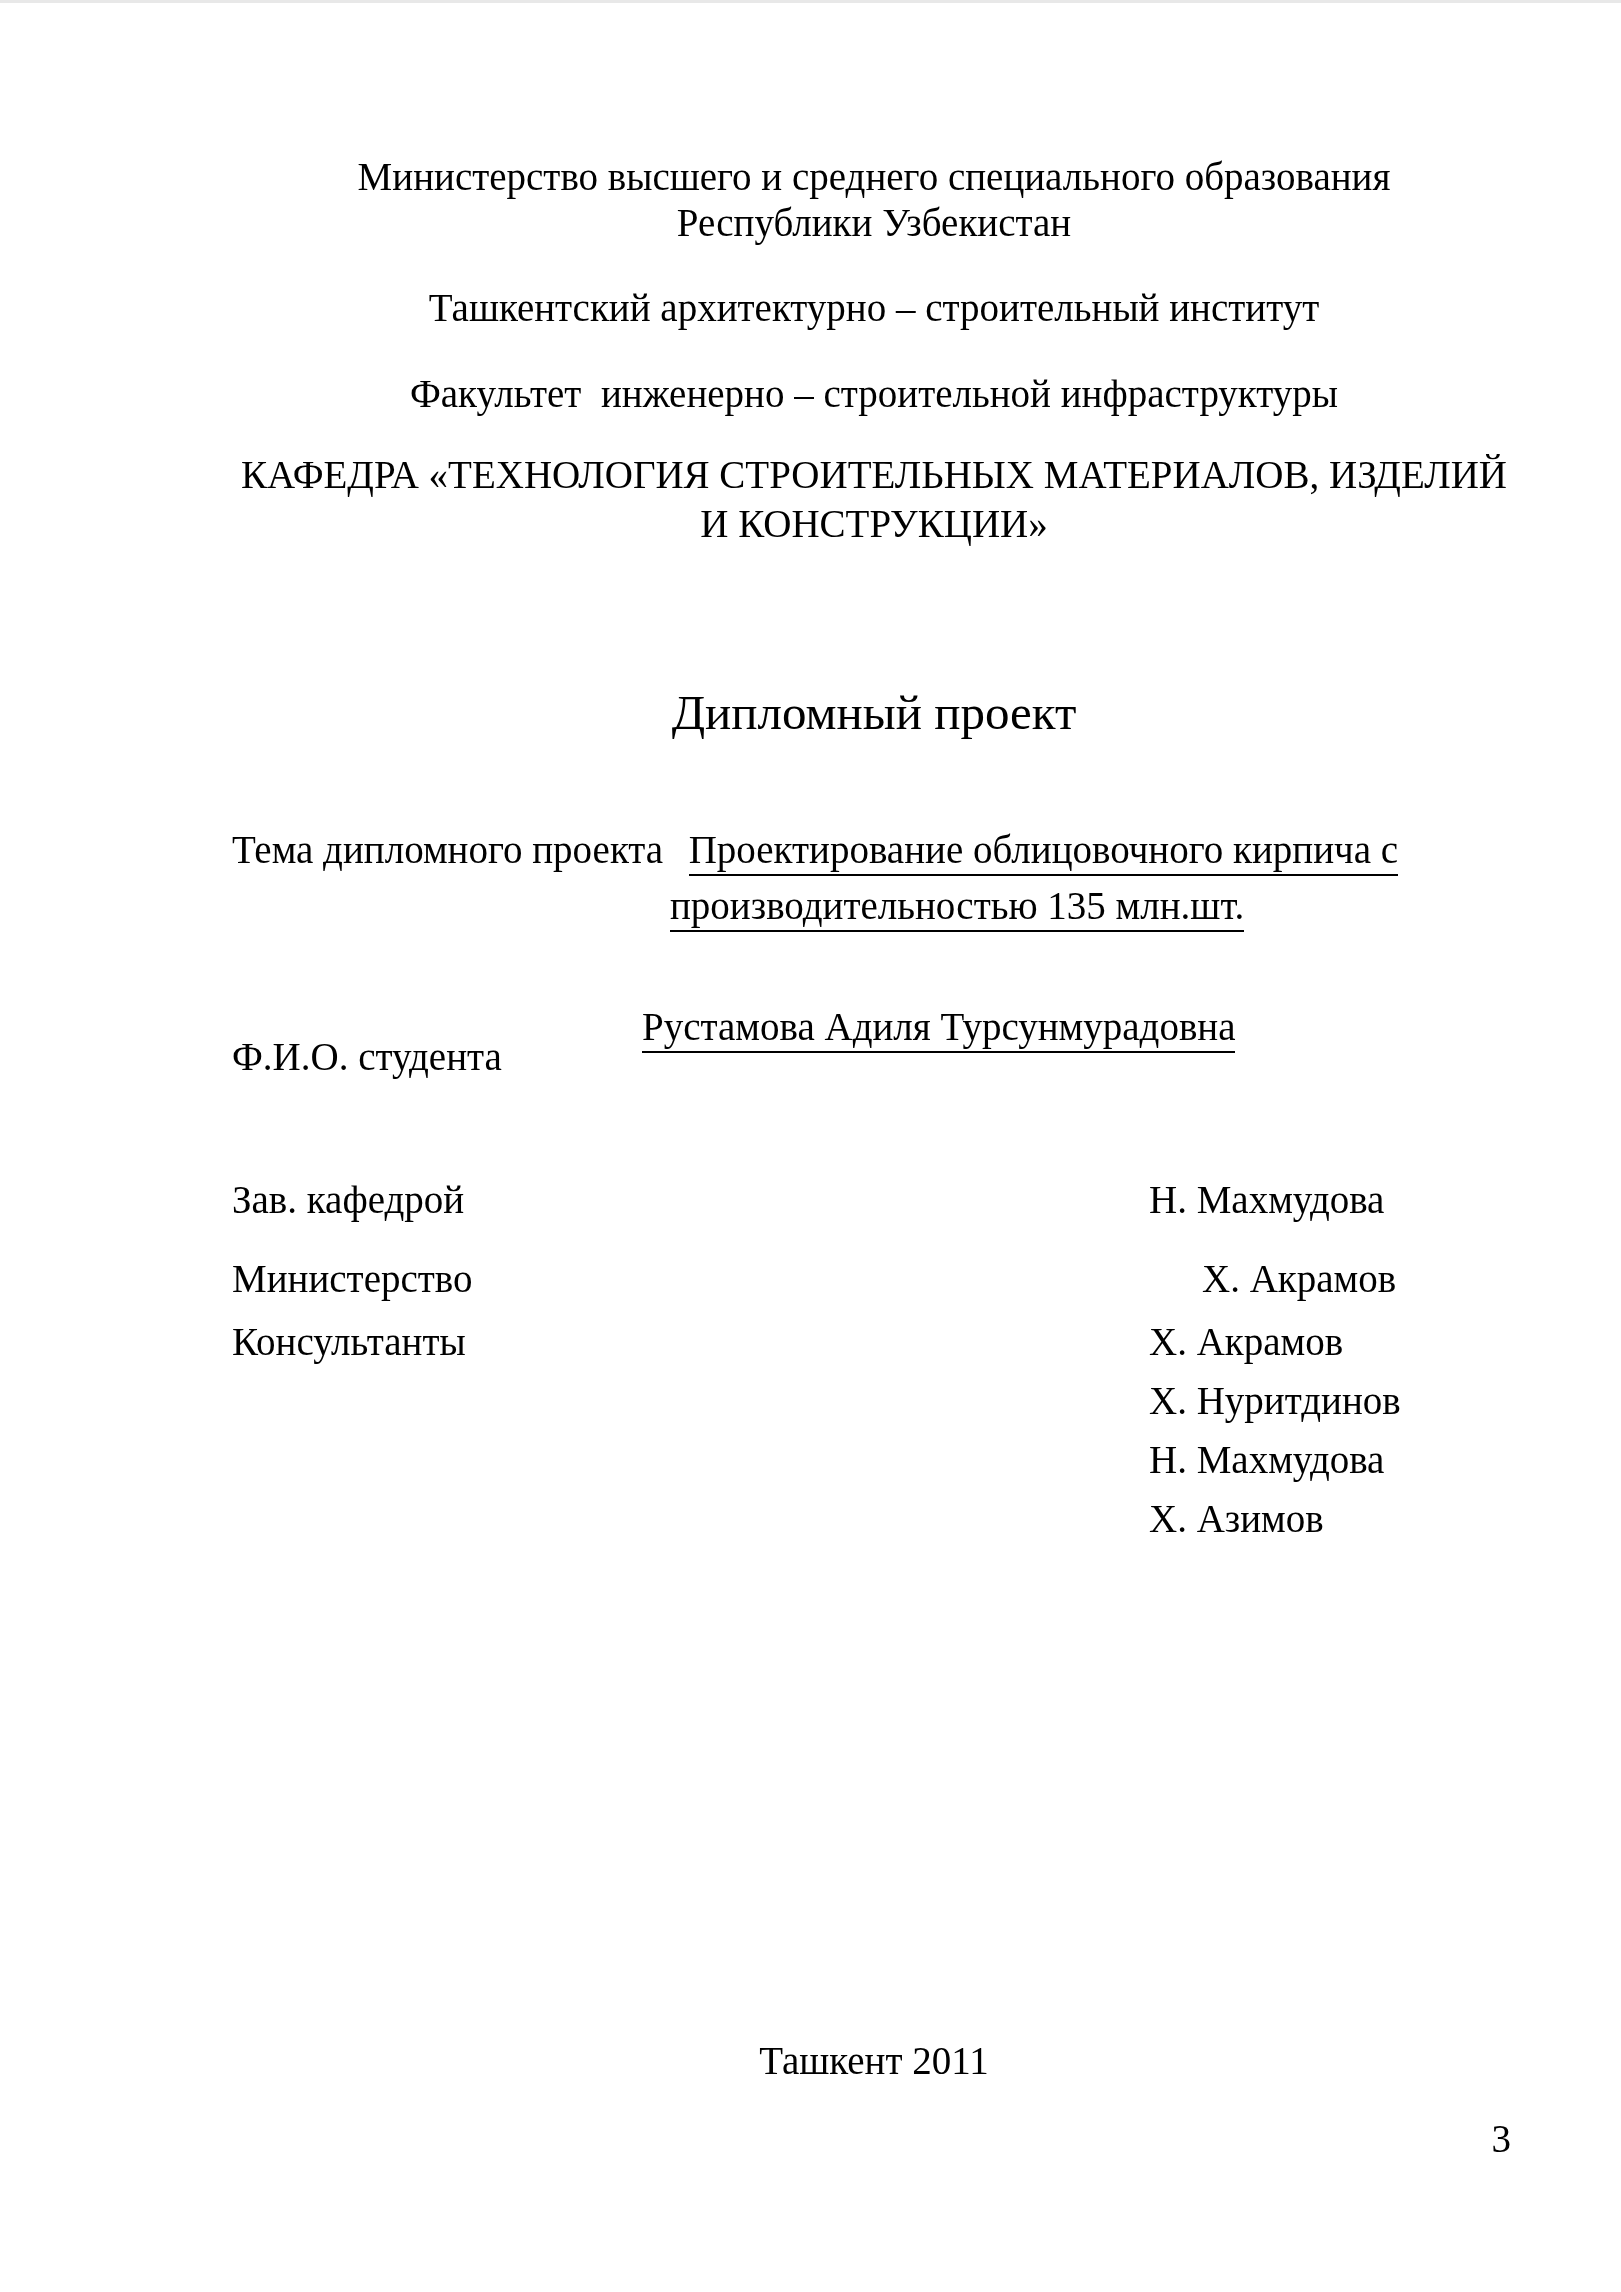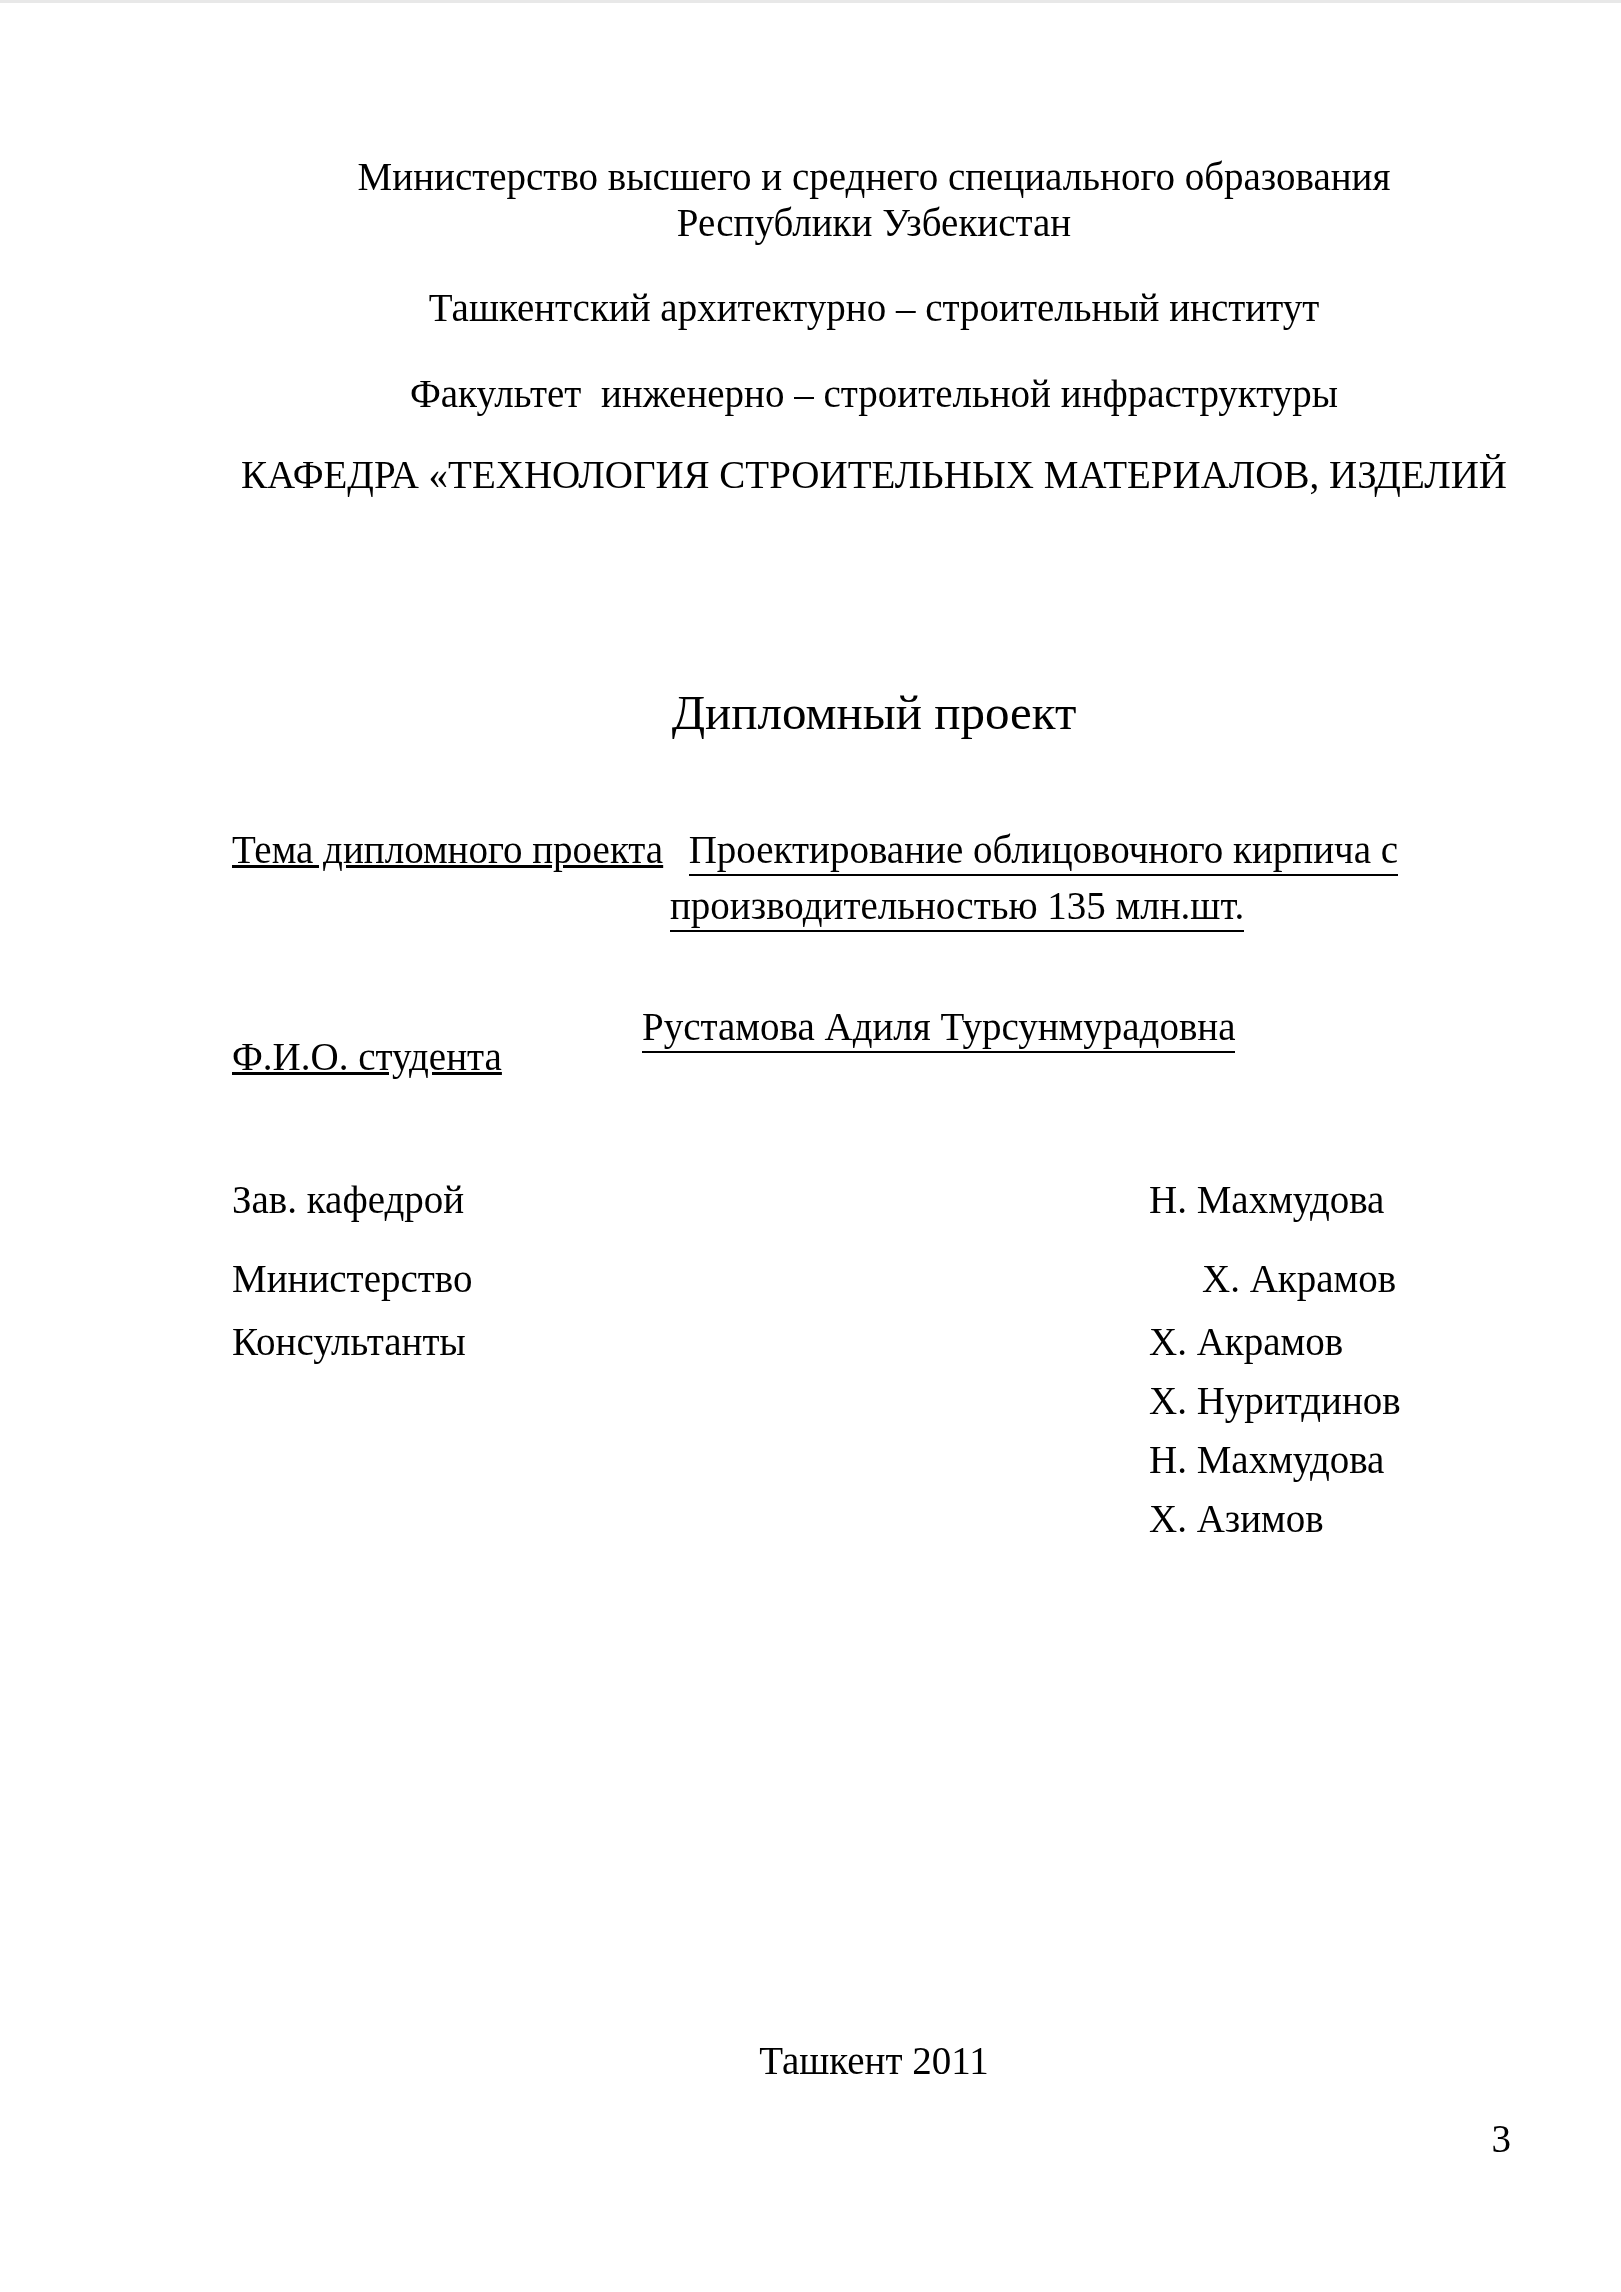--- a/index.html
+++ b/index.html
@@ -30,21 +30,21 @@
     font-size: 49px;
     line-height: 57px;
     font-weight: normal;
   }
   .u {
     display: inline-block;
     border-bottom: 2.9px solid #000000;
     padding-bottom: 1px;
   }
   .gap-before { margin-left: 25.5px; }
-  .free { right: auto; text-decoration: underline; }
+  .free { right: auto; }
   .sig-label { left: 232px; right: auto; }
   .sig-name { left: 1149px; right: auto; }
   .page-number {
     left: auto;
     right: 110px;
     text-align: right;
   }
 </style>
 </head>
 <body>
@@ -52,20 +52,21 @@
 <div class="page">
 
   <div class="txt center" style="top:151px">Министерство высшего и среднего специального образования</div>
   <div class="txt center" style="top:282px">Ташкентский архитектурно – строительный институт</div>
 
   <div class="txt center" style="top:197px">Республики Узбекистан</div>
 
   <div class="txt center" style="top:368px">Факультет  инженерно – строительной инфраструктуры</div>
 
   <div class="txt center" style="top:449px">КАФЕДРА «ТЕХНОЛОГИЯ СТРОИТЕЛЬНЫХ МАТЕРИАЛОВ, ИЗДЕЛИЙ</div>
+  <div class="txt center" style="top:498px">И КОНСТРУКЦИИ»</div>
 
   <div class="txt center doc-title" style="top:681px">Дипломный проект</div>
 
   <div class="txt free" style="top:824px"><span>Тема дипломного проекта</span><span class="u gap-before">Проектирование облицовочного кирпича с</span></div>
   <div class="txt free" style="top:880px; left:670px"><span class="u">производительностью 135 млн.шт.</span></div>
 
   <div class="txt free" style="top:1031px">Ф.И.О. студента</div>
   <div class="txt free" style="top:1001px; left:642px"><span class="u">Рустамова Адиля Турсунмурадовна</span></div>
 
   <div class="txt sig-label" style="top:1174px">Зав. кафедрой</div>

